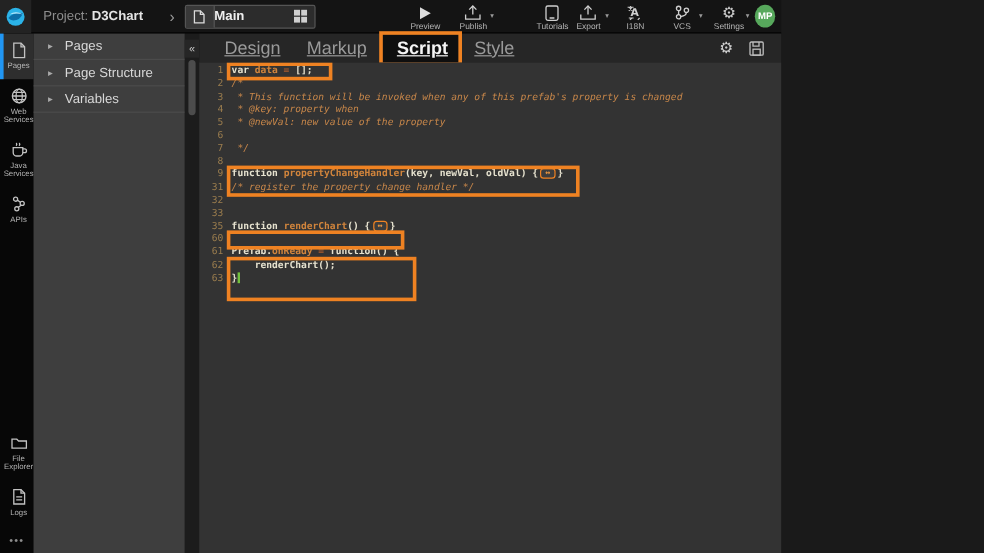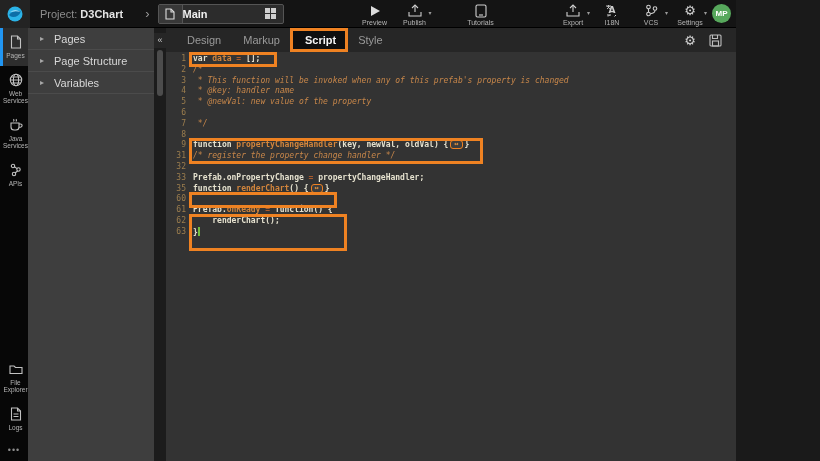--- a/index.html
+++ b/index.html
@@ -1,18 +1,18 @@
 <!DOCTYPE html>
 <html><head>
 <meta charset="utf-8">
 <style>
   * { margin:0; padding:0; box-sizing:border-box; }
   html,body { width:820px; height:461px; background:#1a1a1a; overflow:hidden;
               font-family:"Liberation Sans", sans-serif; }
-  .screen { width:736px; height:461px; display:flex; flex-direction:column; position:relative; }
+  .screen { width:651px; height:461px; display:flex; flex-direction:column; position:relative; }
 
   
   .topbar { height:28px; background:#141414; display:flex; align-items:center; flex:0 0 28px;
             border-bottom:1px solid #000; }
   .logo { width:30px; height:28px; background:#232323; display:flex; align-items:center; justify-content:center; }
   .project { margin-left:10px; font-size:11px; color:#8d8d8d; white-space:nowrap; }
   .project b { color:#e4e4e4; font-weight:bold; }
   .tb-chev { color:#9a9a9a; font-size:13px; margin:0 8px 0 22px; }
   .page-tab { display:flex; align-items:center; height:20px; width:126px;
               background:#2c2c2c; border:1px solid #555; border-radius:2px; }
@@ -57,21 +57,21 @@
                  color:#c8c8c8; font-size:9px; line-height:15px; text-align:center; cursor:pointer; z-index:3; }
 
   
   .strip { width:12px; background:#1c1c1c; position:relative; }
   .strip .thumb { position:absolute; top:22px; left:3px; width:6px; height:46px;
                   background:#4c4c4c; border-radius:3px; }
 
   
   .main { flex:1; display:flex; flex-direction:column; min-width:0; }
   .tabbar { height:24px; background:#262626; display:flex; align-items:center; padding-left:12px; flex:0 0 24px; }
-  .tab { font-size:11px; color:#9a9a9a; padding:3px 9px; margin-right:4px; cursor:pointer; white-space:nowrap; }
+  .tab { font-size:15px; color:#9a9a9a; padding:3px 9px; margin-right:4px; cursor:pointer; white-space:nowrap;text-decoration:underline; }
   .tab.active { color:#f5f5f5; font-weight:bold; background:#0f0f0f;padding-left:12px; }
   .tab.annotated { outline:3px solid var(--accent); }
   .tab-right { margin-left:auto; display:flex; align-items:center; gap:13px; padding-right:14px; }
   .tab-right .ic { color:#bdbdbd; cursor:pointer; display:flex; align-items:center; }
 
   
   .editor { flex:1; background:#333333; position:relative; overflow:hidden; padding-top:2px;
             font-family:"DejaVu Sans Mono", monospace; font-size:8px; }
   .ln { height:10.8px; line-height:10.8px; display:flex; white-space:pre; }
   .num { width:20px; text-align:right; color:#9c7e4e; flex:0 0 20px; }
@@ -305,29 +305,29 @@
                   <rect x="3.5" y="7" width="6" height="5"></rect>
                 </svg>
               </span>
             </span>
           </div>
         </div>
       <div class="editor" id="editor">
           <div class="ln"><span class="num">1</span><span class="txt"><span class="tok-k">var </span><span class="tok-d">data</span><span class="tok-o"> = </span><span class="tok-p">[];</span></span></div>
           <div class="ln"><span class="num">2</span><span class="txt"><span class="tok-c">/*</span></span></div>
           <div class="ln"><span class="num">3</span><span class="txt"><span class="tok-c"> * This function will be invoked when any of this prefab's property is changed</span></span></div>
-          <div class="ln"><span class="num">4</span><span class="txt"><span class="tok-c"> * @key: handler name</span></span></div>
+          <div class="ln"><span class="num">4</span><span class="txt"><span class="tok-c"> * @key: property when</span></span></div>
           <div class="ln"><span class="num">5</span><span class="txt"><span class="tok-c"> * @newVal: new value of the property</span></span></div>
           <div class="ln"><span class="num">6</span></div>
           <div class="ln"><span class="num">7</span><span class="txt"><span class="tok-c"> */</span></span></div>
           <div class="ln"><span class="num">8</span><span class="txt"></span></div>
           <div class="ln"><span class="num">9</span><span class="txt"><span class="tok-k">function </span><span class="tok-d">propertyChangeHandler</span><span class="tok-p">(</span><span class="tok-i">key</span><span class="tok-p">, </span><span class="tok-i">newVal</span><span class="tok-p">, </span><span class="tok-i">oldVal</span><span class="tok-p">) {</span><span class="fold">↔</span><span class="tok-p">}</span></span></div>
           <div class="ln"><span class="num">31</span><span class="txt"><span class="tok-c">/* register the property change handler */</span></span></div>
           <div class="ln"><span class="num">32</span><span class="txt"></span></div>
-          <div class="ln"><span class="num">33</span><span class="txt"><span class="tok-p">Prefab.onPropertyChange</span><span class="tok-o"> = </span><span class="tok-p">propertyChangeHandler;</span></span></div>
+          <div class="ln"><span class="num">33</span></div>
           <div class="ln"><span class="num">35</span><span class="txt"><span class="tok-k">function </span><span class="tok-d">renderChart</span><span class="tok-p">() {</span><span class="fold">↔</span><span class="tok-p">}</span></span></div>
           <div class="ln"><span class="num">60</span><span class="txt"></span></div>
           <div class="ln"><span class="num">61</span><span class="txt"><span class="tok-p">Prefab.</span><span class="tok-d">onReady</span><span class="tok-o"> = </span><span class="tok-k">function</span><span class="tok-p">() {</span></span></div>
           <div class="ln"><span class="num">62</span><span class="txt"><span class="tok-p">    renderChart();</span></span></div>
           <div class="ln"><span class="num">63</span><span class="txt"><span class="tok-p">}</span><span class="cursor"></span></span></div>
           <div class="ann" style="top: -0.5px; left: 23px; height: 15.8px; width: 88px;"></div>
           <div class="ann" style="top: 85.9px; left: 23px; height: 26.6px; width: 294px;"></div>
           <div class="ann" style="top: 139.9px; left: 23px; height: 15.8px; width: 148px;"></div>
           <div class="ann" style="top: 161.5px; left: 23px; height: 37.4px; width: 158px;"></div>
         </div>

